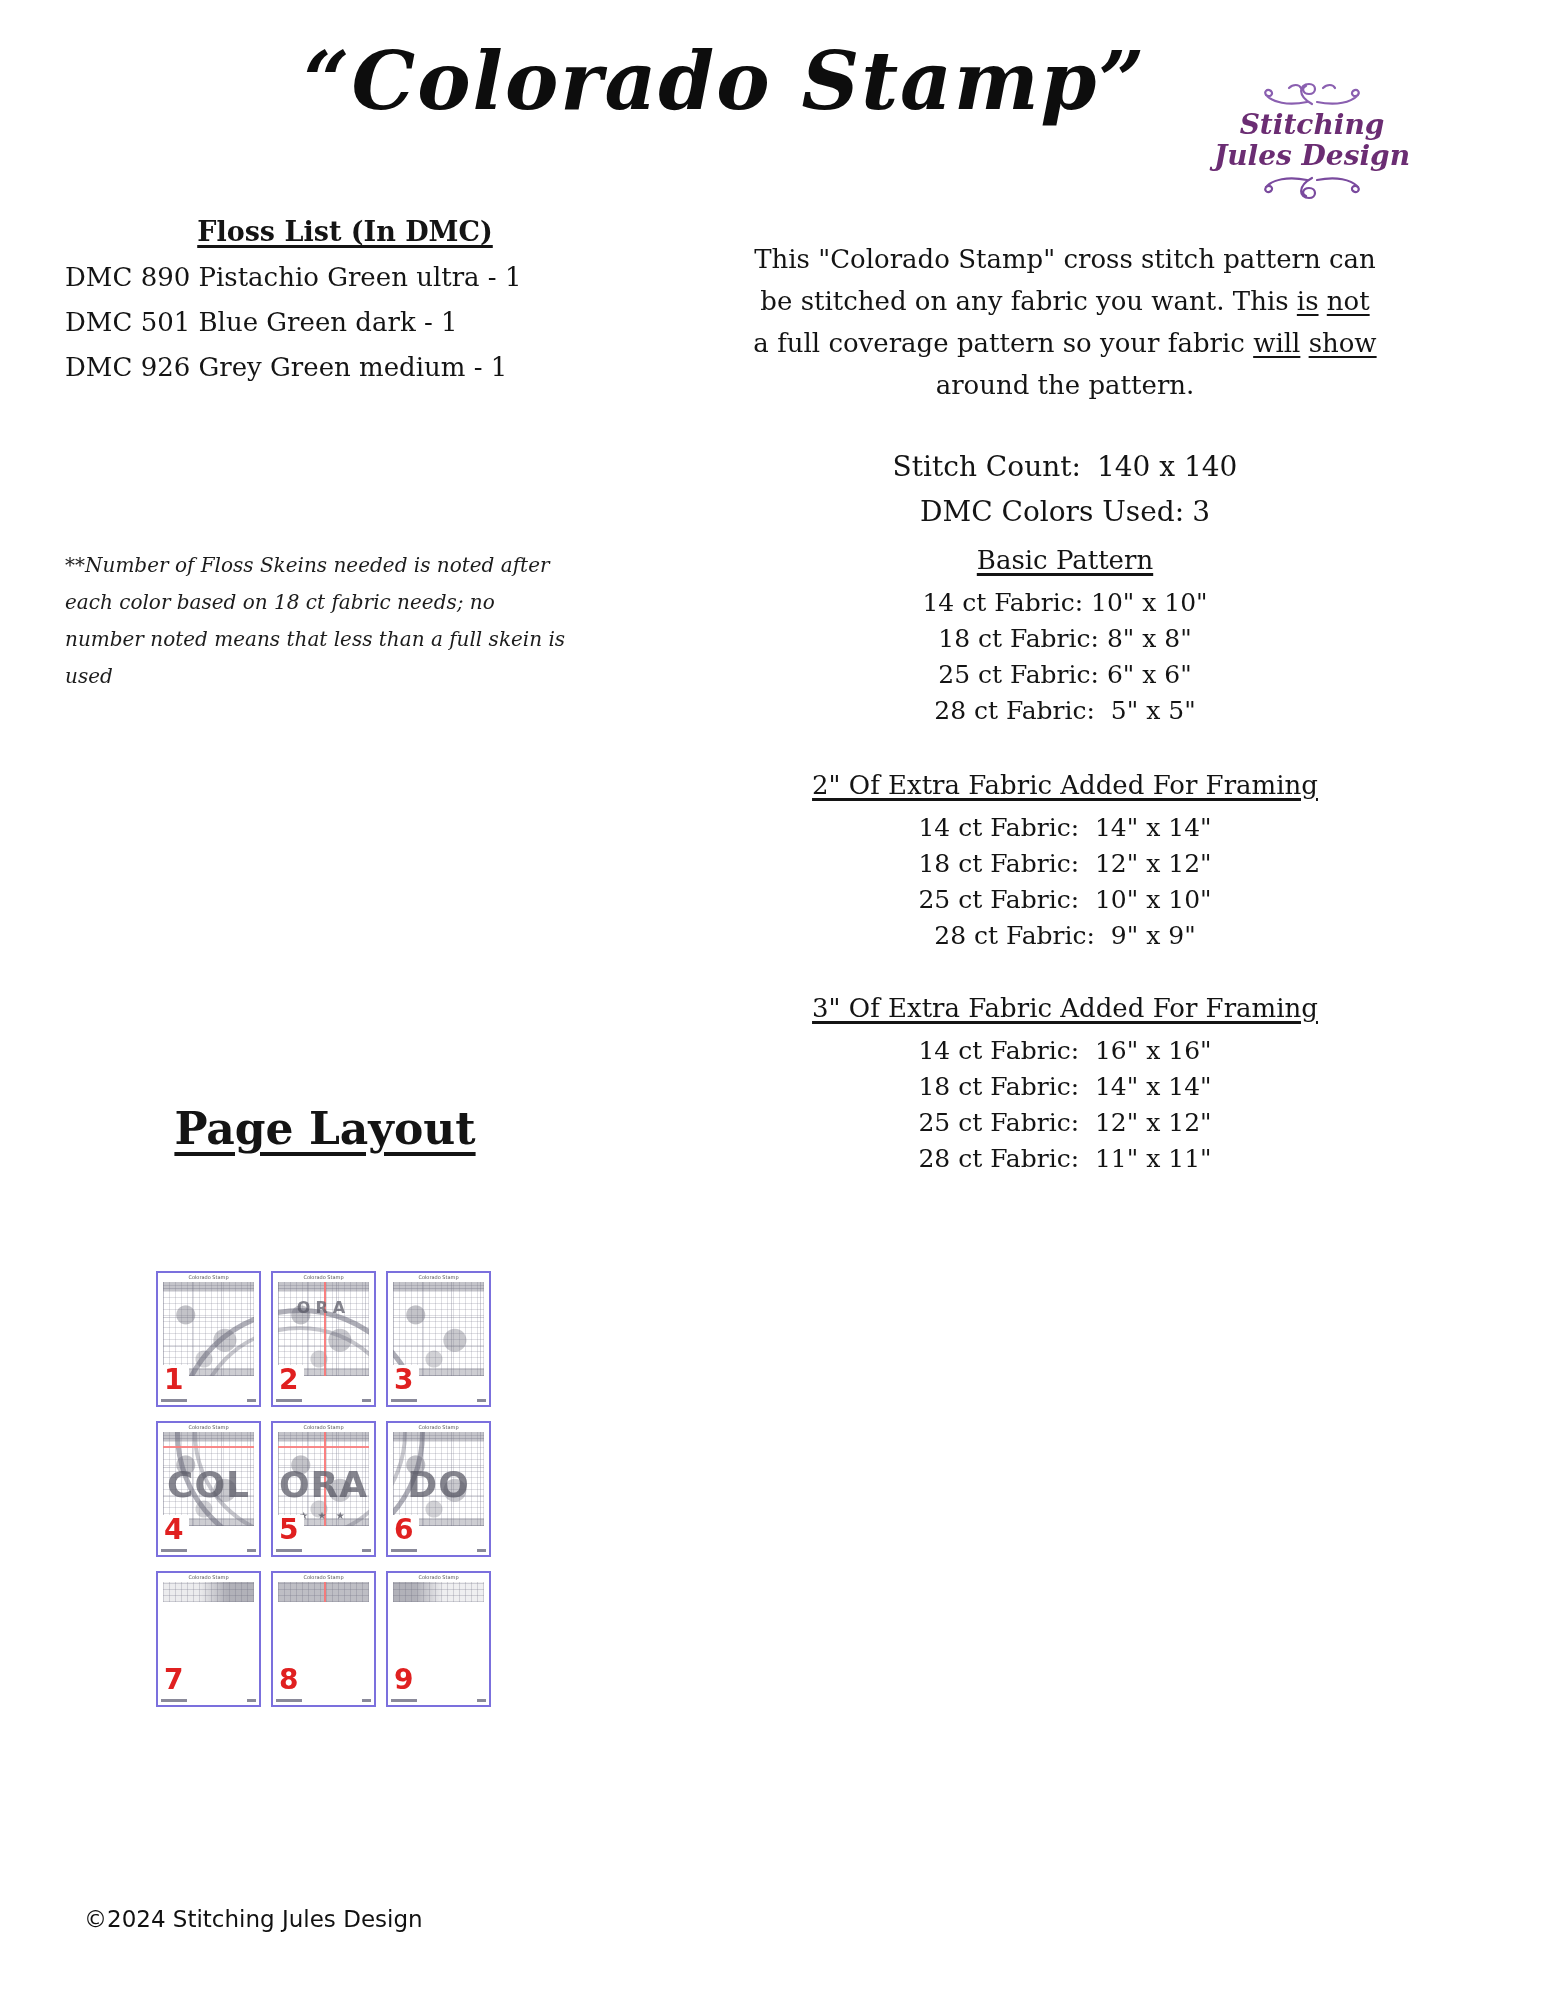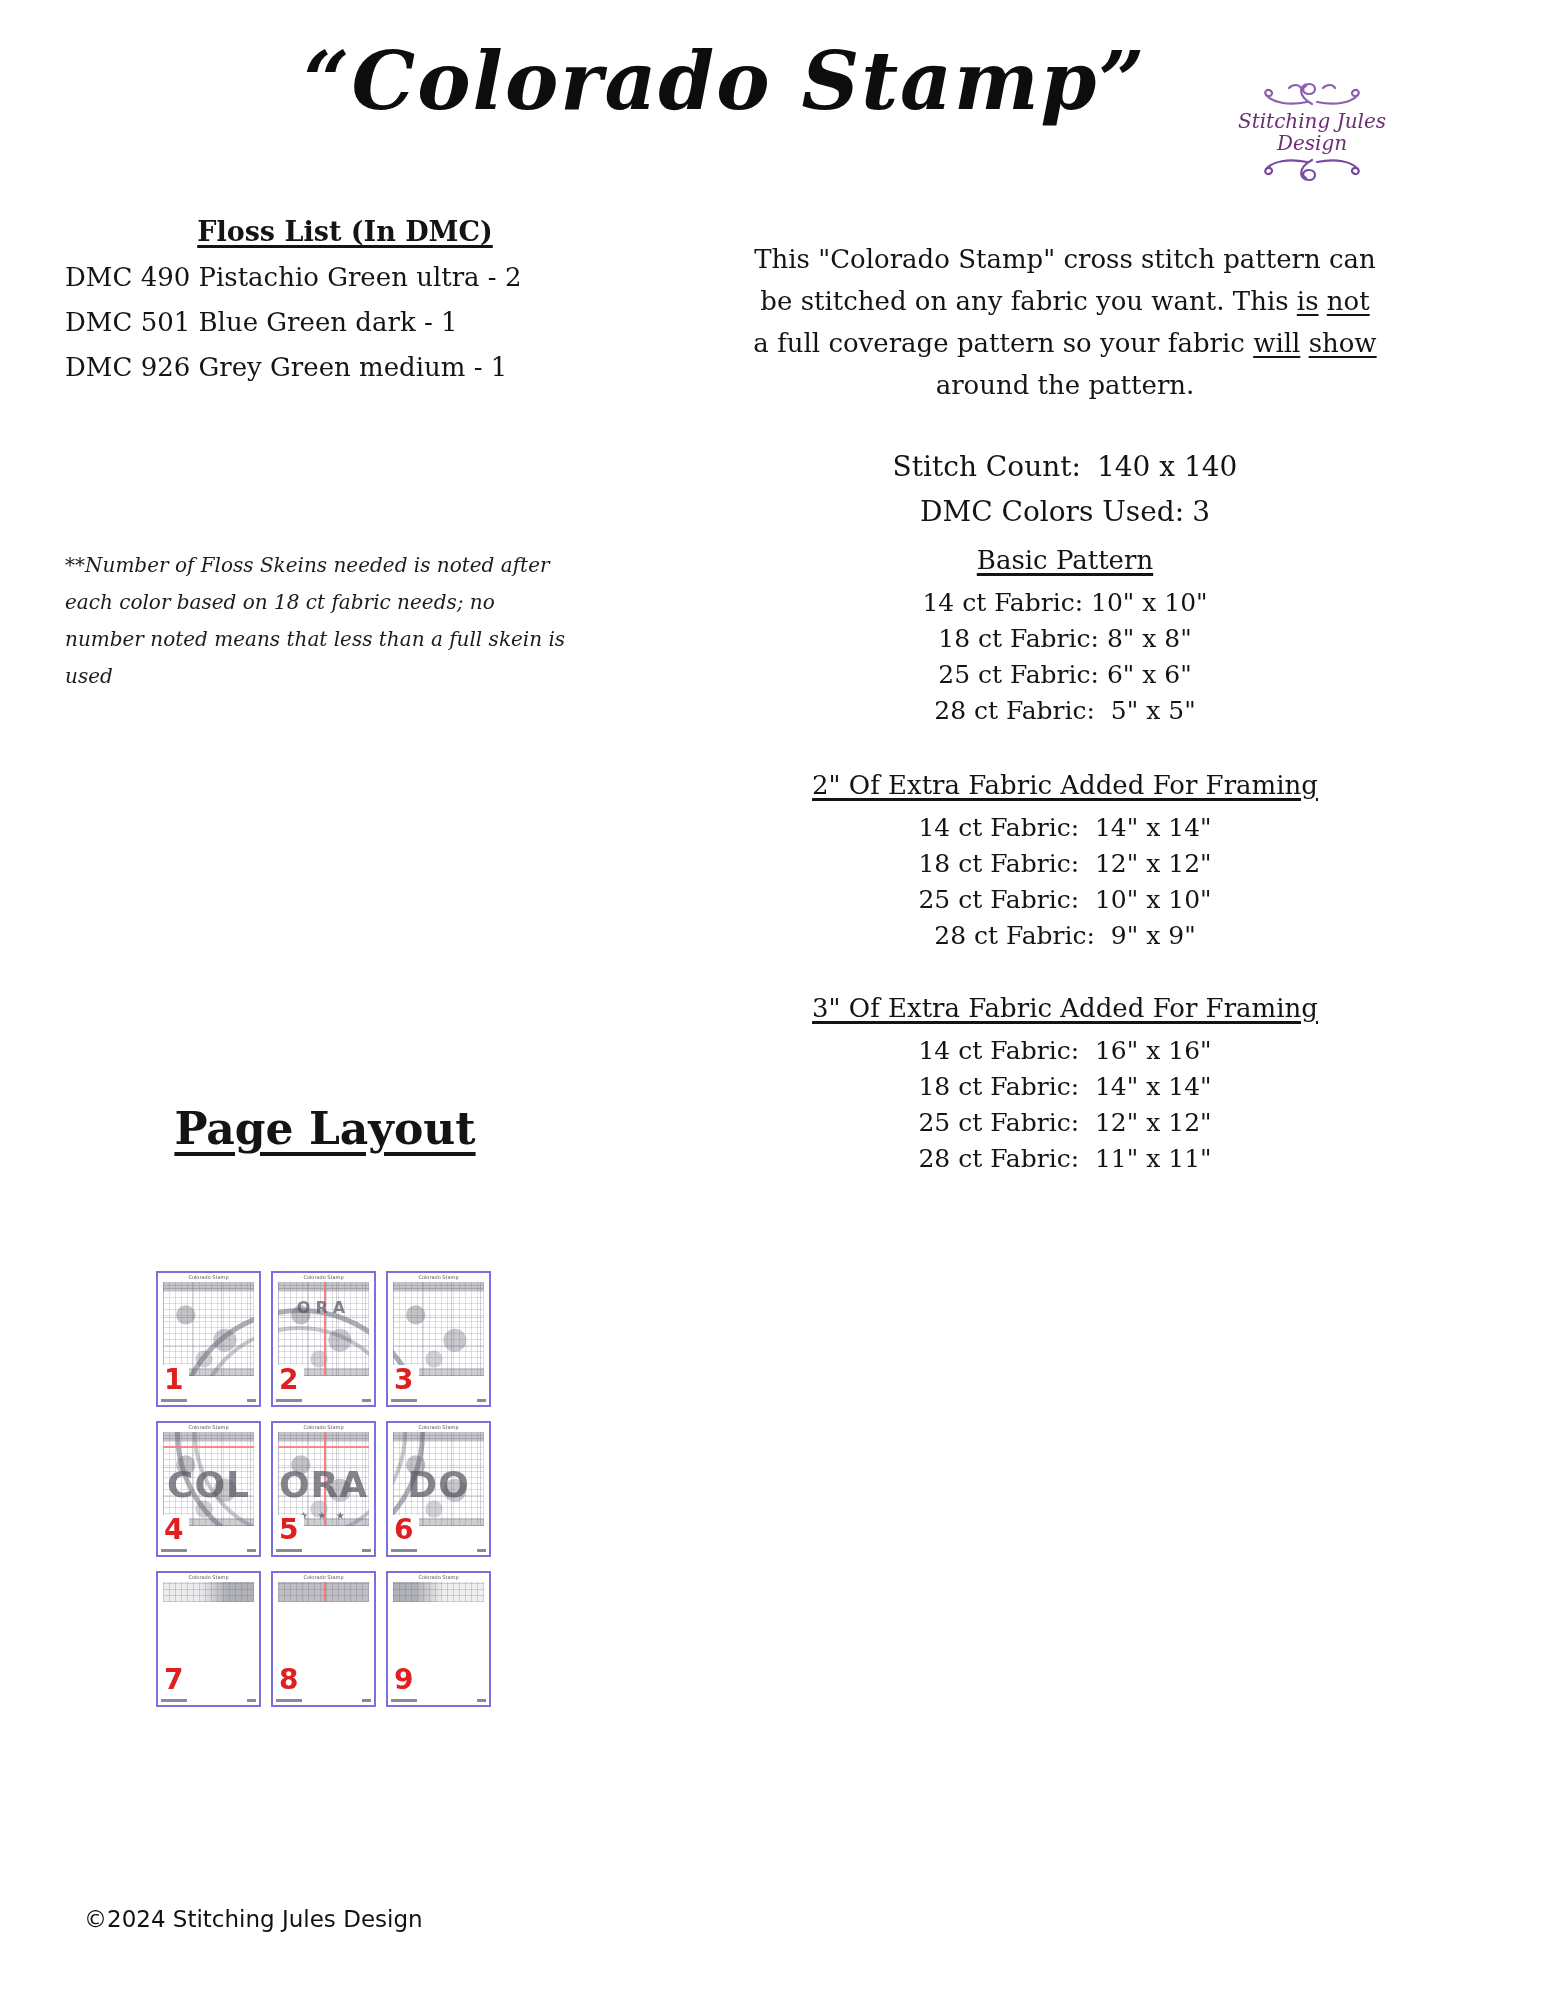--- a/index.html
+++ b/index.html
@@ -8,21 +8,21 @@
 
   .abs{position:absolute;}
 
   
   .doc-title{top:34px;left:0;width:1450px;text-align:center;
     font-style:italic;font-size:80px;font-weight:600;letter-spacing:2px;color:#0d0d0d;}
 
   
   .logo{top:76px;left:1212px;width:200px;text-align:center;}
   .logo svg{display:block;margin:0 auto;}
-  .logo-text{color:#6b2d73;font-size:20px;font-weight:normal;font-style:italic;
+  .logo-text{color:#6b2d73;font-size:28px;font-weight:bold;font-style:italic;
     font-family:"DejaVu Serif",serif;line-height:1.1;}
 
   
   .floss{top:216px;left:65px;width:560px;}
   .floss-heading{text-align:center;font-size:27px;font-weight:bold;
     text-decoration:underline;text-decoration-thickness:2.5px;text-underline-offset:4px;}
   .floss-items{margin-top:8px;}
   .floss-item{font-size:26px;line-height:45px;}
 
   .floss-note{top:547px;left:65px;width:515px;font-style:italic;
@@ -132,21 +132,21 @@
         <path d="M70 8 C 50 4, 36 8, 30 14 C 26 18, 30 22, 34 19 C 37 16, 33 12, 29 15"></path>
         <path d="M80 8 C 100 4, 114 8, 120 14 C 124 18, 120 22, 116 19 C 113 16, 117 12, 121 15"></path>
       </g>
     </svg>
   </span>
 </div>
 
 <div class="abs floss">
   <div class="floss-heading">Floss List (In DMC)</div>
   <div class="floss-items">
-    <div class="floss-item">DMC 490 Pistachio Green ultra - 2</div>
+    <div class="floss-item">DMC 890 Pistachio Green ultra - 1</div>
     <div class="floss-item">DMC 501 Blue Green dark - 1</div>
     <div class="floss-item">DMC 926 Grey Green medium - 1</div>
   </div>
 </div>
 
 <div class="abs floss-note">**Number of Floss Skeins needed is noted after each color based on 18 ct fabric needs; no number noted means that less than a full skein is used</div>
 
 <div class="abs desc">
   <div class="desc-inner">
     <span>This "Colorado Stamp" cross stitch pattern can be stitched on any fabric you want. This </span><span class="u">is</span><span> </span><span class="u">not</span><span> a full coverage pattern so your fabric </span><span class="u">will</span><span> </span><span class="u">show</span><span> around the pattern.</span>

